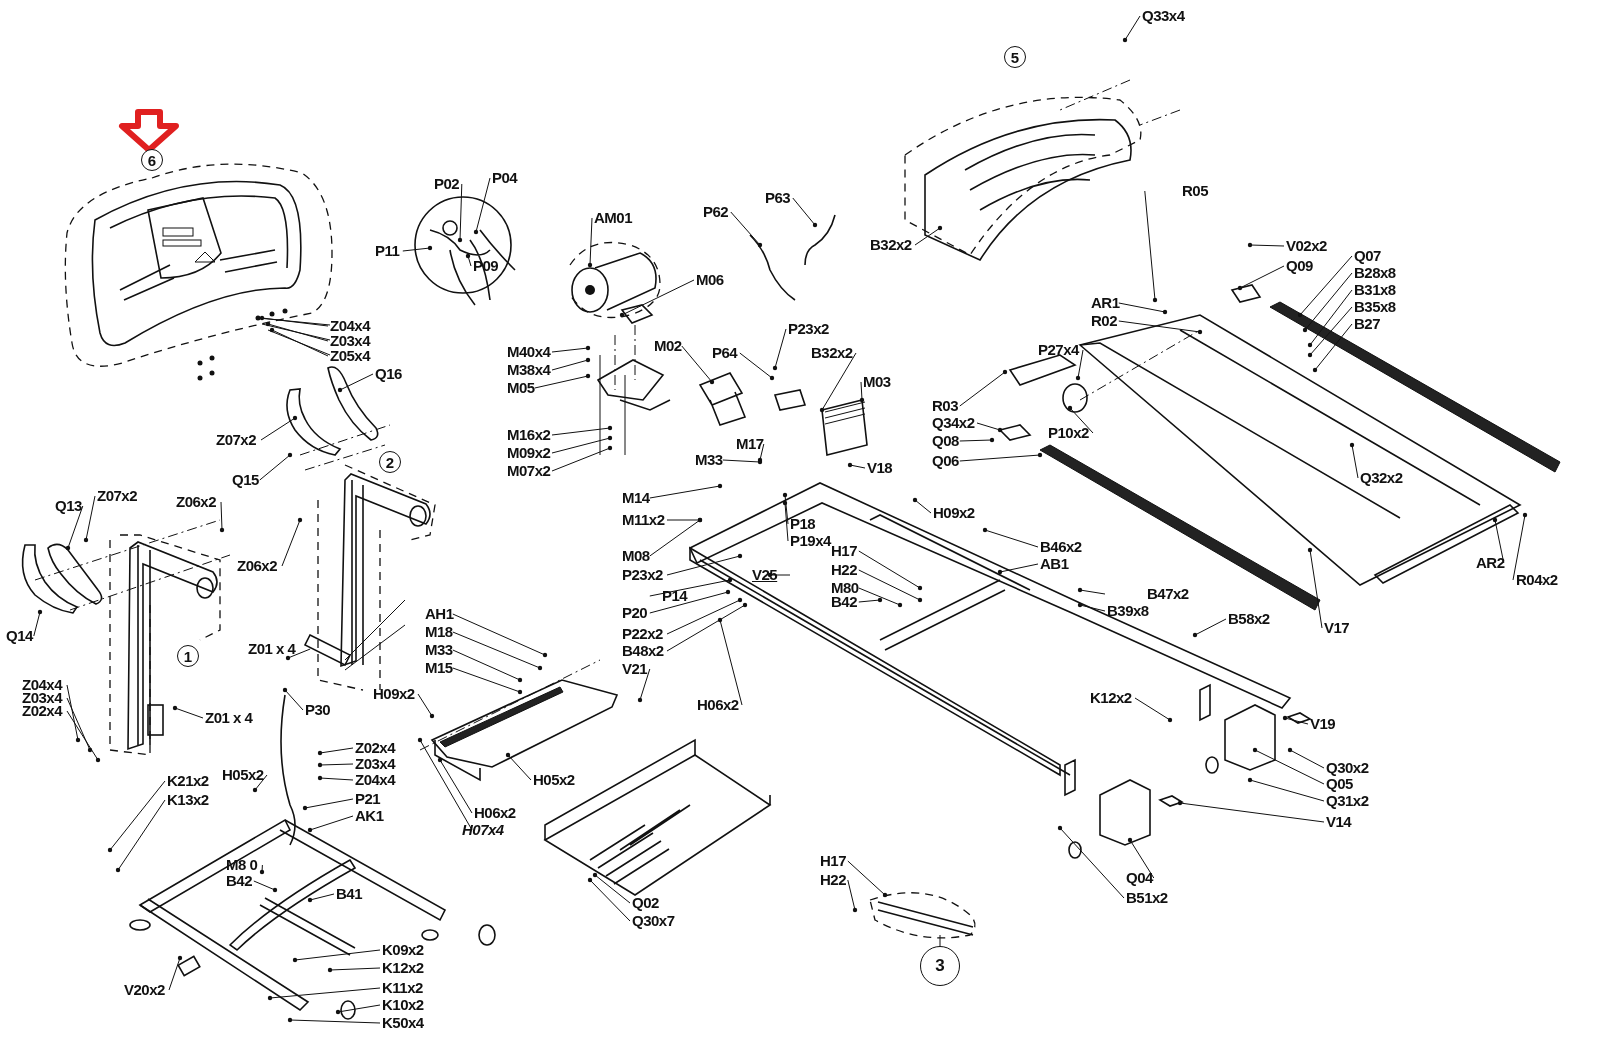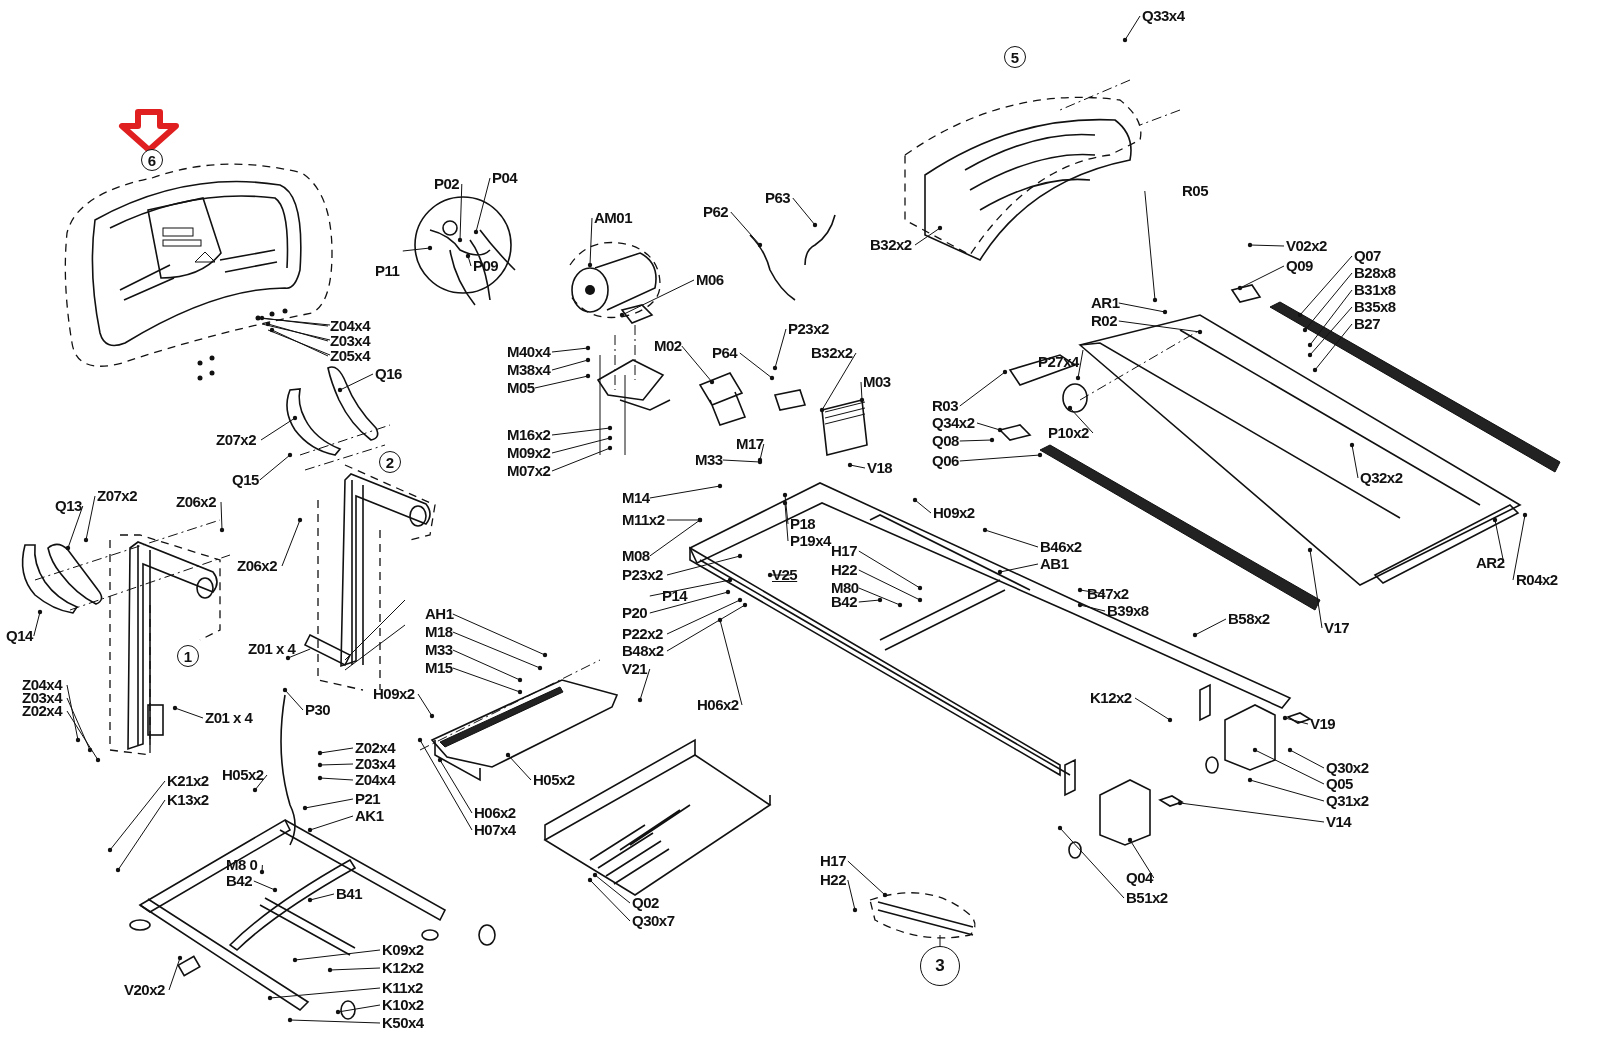--- a/index.html
+++ b/index.html
@@ -439,21 +439,21 @@
     <div class="lbl" style="left: 6px; top: 628px;">Q14</div>
     <div class="lbl" style="left: 237px; top: 558px;">Z06x2</div>
     <div class="lbl" style="left: 248px; top: 641px;">Z01 x 4</div>
     <div class="lbl" style="left: 22px; top: 677px;">Z04x4</div>
     <div class="lbl" style="left: 22px; top: 690px;">Z03x4</div>
     <div class="lbl" style="left: 22px; top: 703px;">Z02x4</div>
     <div class="lbl" style="left: 205px; top: 710px;">Z01 x 4</div>
     <div class="lbl" style="left: 305px; top: 702px;">P30</div>
     <div class="lbl" style="left: 434px; top: 176px;">P02</div>
     <div class="lbl" style="left: 492px; top: 170px;">P04</div>
-    <div class="lbl" style="left: 375px; top: 243px; margin-top: 20px;">P11</div>
+    <div class="lbl" style="left: 375px; top: 243px;">P11</div>
     <div class="lbl" style="left: 473px; top: 258px;">P09</div>
     <div class="lbl" style="left: 703px; top: 204px;">P62</div>
     <div class="lbl" style="left: 765px; top: 190px;">P63</div>
     <div class="lbl" style="left: 594px; top: 210px;">AM01</div>
     <div class="lbl" style="left: 696px; top: 272px;">M06</div>
     <div class="lbl" style="left: 507px; top: 344px;">M40x4</div>
     <div class="lbl" style="left: 507px; top: 362px;">M38x4</div>
     <div class="lbl" style="left: 507px; top: 380px;">M05</div>
     <div class="lbl" style="left: 507px; top: 427px;">M16x2</div>
     <div class="lbl" style="left: 507px; top: 445px;">M09x2</div>
@@ -469,40 +469,40 @@
     <div class="lbl" style="left: 622px; top: 512px;">M11x2</div>
     <div class="lbl" style="left: 622px; top: 548px;">M08</div>
     <div class="lbl" style="left: 622px; top: 567px;">P23x2</div>
     <div class="lbl" style="left: 622px; top: 588px; margin-left: 40px;">P14</div>
     <div class="lbl" style="left: 622px; top: 605px;">P20</div>
     <div class="lbl" style="left: 622px; top: 626px;">P22x2</div>
     <div class="lbl" style="left: 622px; top: 643px;">B48x2</div>
     <div class="lbl" style="left: 622px; top: 661px;">V21</div>
     <div class="lbl" style="left: 790px; top: 516px;">P18</div>
     <div class="lbl" style="left: 790px; top: 533px;">P19x4</div>
-    <div class="lbl" style="left: 772px; top: 567px; text-decoration: underline;">V25</div>
+    <div class="lbl" style="left: 752px; top: 567px; text-decoration: underline;">V25</div>
     <div class="lbl" style="left: 867px; top: 460px;">V18</div>
     <div class="lbl" style="left: 697px; top: 697px;">H06x2</div>
     <div class="lbl" style="left: 933px; top: 505px;">H09x2</div>
     <div class="lbl" style="left: 831px; top: 543px;">H17</div>
     <div class="lbl" style="left: 831px; top: 562px;">H22</div>
     <div class="lbl" style="left: 831px; top: 580px;">M80</div>
     <div class="lbl" style="left: 831px; top: 594px;">B42</div>
     <div class="lbl" style="left: 1040px; top: 539px;">B46x2</div>
     <div class="lbl" style="left: 1040px; top: 556px;">AB1</div>
-    <div class="lbl" style="left: 1087px; top: 586px;">B47x2</div>
+    <div class="lbl" style="left: 1147px; top: 586px;">B47x2</div>
     <div class="lbl" style="left: 1107px; top: 603px;">B39x8</div>
     <div class="lbl" style="left: 425px; top: 606px;">AH1</div>
     <div class="lbl" style="left: 425px; top: 624px;">M18</div>
     <div class="lbl" style="left: 425px; top: 642px;">M33</div>
     <div class="lbl" style="left: 425px; top: 660px;">M15</div>
     <div class="lbl" style="left: 373px; top: 686px;">H09x2</div>
     <div class="lbl" style="left: 533px; top: 772px;">H05x2</div>
     <div class="lbl" style="left: 474px; top: 805px;">H06x2</div>
-    <div class="lbl" style="left: 474px; top: 822px;">H07x4</div>
+    <div class="lbl" style="left: 462px; top: 822px; font-style: italic;">H07x4</div>
     <div class="lbl" style="left: 355px; top: 740px;">Z02x4</div>
     <div class="lbl" style="left: 355px; top: 756px;">Z03x4</div>
     <div class="lbl" style="left: 355px; top: 772px;">Z04x4</div>
     <div class="lbl" style="left: 222px; top: 767px;">H05x2</div>
     <div class="lbl" style="left: 167px; top: 773px;">K21x2</div>
     <div class="lbl" style="left: 167px; top: 792px;">K13x2</div>
     <div class="lbl" style="left: 355px; top: 791px;">P21</div>
     <div class="lbl" style="left: 355px; top: 808px;">AK1</div>
     <div class="lbl" style="left: 226px; top: 857px;">M8 0</div>
     <div class="lbl" style="left: 226px; top: 873px;">B42</div>
@@ -522,21 +522,21 @@
     <div class="lbl" style="left: 1182px; top: 183px;">R05</div>
     <div class="lbl" style="left: 1286px; top: 238px;">V02x2</div>
     <div class="lbl" style="left: 1286px; top: 258px;">Q09</div>
     <div class="lbl" style="left: 1354px; top: 248px;">Q07</div>
     <div class="lbl" style="left: 1354px; top: 265px;">B28x8</div>
     <div class="lbl" style="left: 1354px; top: 282px;">B31x8</div>
     <div class="lbl" style="left: 1354px; top: 299px;">B35x8</div>
     <div class="lbl" style="left: 1354px; top: 316px;">B27</div>
     <div class="lbl" style="left: 1091px; top: 295px;">AR1</div>
     <div class="lbl" style="left: 1091px; top: 313px;">R02</div>
-    <div class="lbl" style="left: 1038px; top: 354px;">P27x4</div>
+    <div class="lbl" style="left: 1038px; top: 342px;">P27x4</div>
     <div class="lbl" style="left: 932px; top: 398px;">R03</div>
     <div class="lbl" style="left: 932px; top: 415px;">Q34x2</div>
     <div class="lbl" style="left: 932px; top: 433px;">Q08</div>
     <div class="lbl" style="left: 1048px; top: 425px;">P10x2</div>
     <div class="lbl" style="left: 932px; top: 453px;">Q06</div>
     <div class="lbl" style="left: 1360px; top: 470px;">Q32x2</div>
     <div class="lbl" style="left: 1476px; top: 555px;">AR2</div>
     <div class="lbl" style="left: 1468px; top: 572px; margin-left: 48px;">R04x2</div>
     <div class="lbl" style="left: 1324px; top: 620px;">V17</div>
     <div class="lbl" style="left: 1228px; top: 611px;">B58x2</div>

